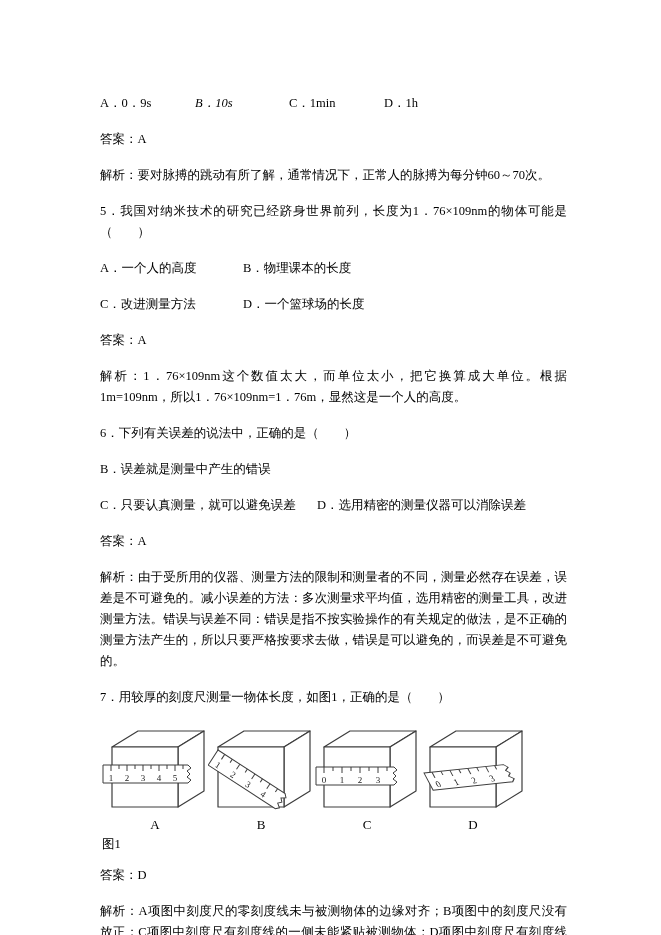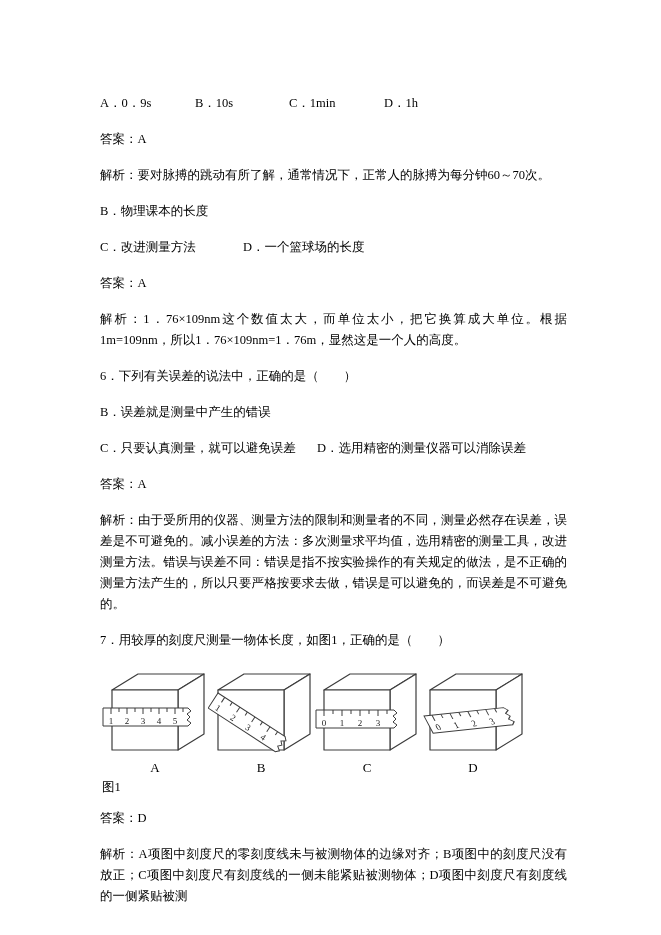--- a/index.html
+++ b/index.html
@@ -5,21 +5,21 @@
   html,body{margin:0;padding:0;}
   body{
     width:661px;height:935px;background:#ffffff;overflow:hidden;
     font-family:"Liberation Serif","DejaVu Serif",serif;
     font-size:12.5px;line-height:21px;color:#000;
   }
   .page{padding:93px 94px 0 100px;width:467px;}
   p{margin:0 0 15px 0;text-align:justify;align-items:flex-end;}
   .opts4{display:flex;text-align:left;}
   .opts4 .w1{width:95px;flex:none;}
-  .opts4 .w2{width:78px;flex:none;}
+  .opts4 .w2{width:78px;flex:none;font-style:italic;}
   .opts4 .w3{width:95px;flex:none;margin-left:16px;}
   .optrow{display:flex;text-align:left;}
   .optrow.q5 .c1{width:143px;flex:none;}
   .optrow.q6 .c1{width:217px;flex:none;}
   .figure{margin:2px 0 12px 2px;}
   .figrow{display:flex;width:424px;}
   .figcell{width:106px;text-align:center;}
   .figcell svg{display:block;}
   .figlabel{font-size:13px;line-height:16px;margin-top:2px;}
   .figcaption{width:424px;text-align:left;line-height:18px;margin-top:2px;}
@@ -32,21 +32,23 @@
 
   <p class="opts4">
     <span class="w1">A．0．9s</span>
     <span class="w2">B．10s</span>
     <span class="w3">C．1min</span>
     <span>D．1h</span>
   </p>
   <p>答案：A</p>
   <p>解析：要对脉搏的跳动有所了解，通常情况下，正常人的脉搏为每分钟60～70次。</p>
 
+  <p>5．我国对纳米技术的研究已经跻身世界前列，长度为1．76×109nm的物体可能是（　　）</p>
   <p class="optrow q5">
+    <span class="c1">A．一个人的高度</span>
     <span>B．物理课本的长度</span>
   </p>
   <p class="optrow q5">
     <span class="c1">C．改进测量方法</span>
     <span>D．一个篮球场的长度</span>
   </p>
   <p>答案：A</p>
   <p>解析：1．76×109nm这个数值太大，而单位太小，把它换算成大单位。根据1m=109nm，所以1．76×109nm=1．76m，显然这是一个人的高度。</p>
 
   <p>6．下列有关误差的说法中，正确的是（　　）</p>

